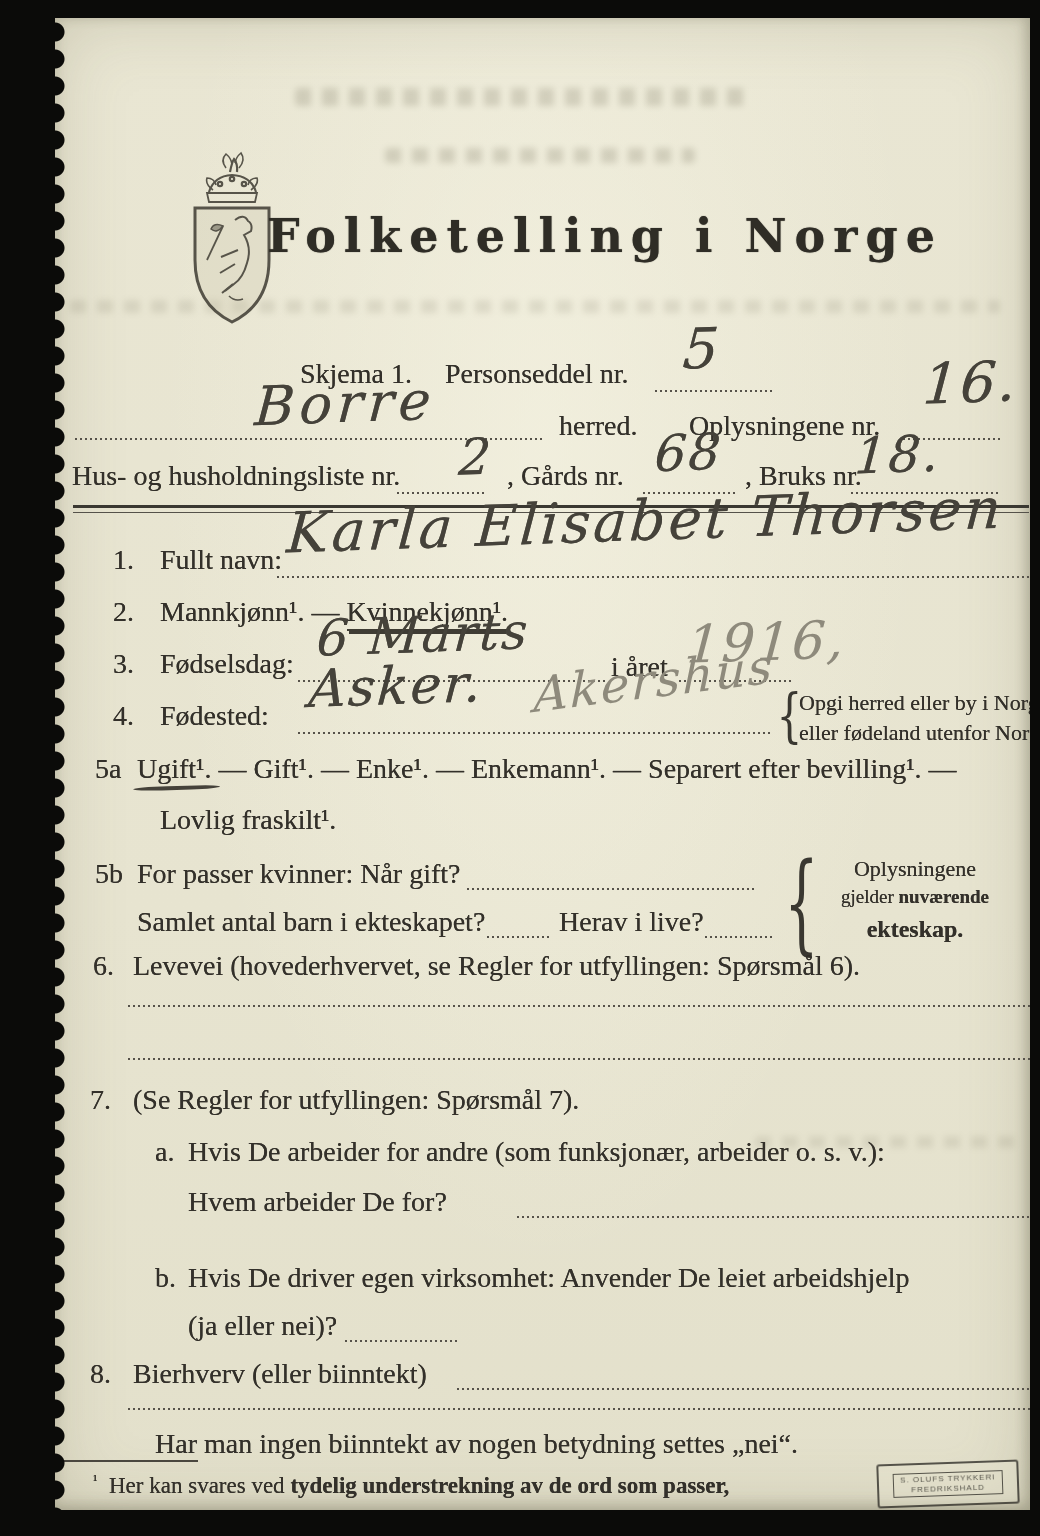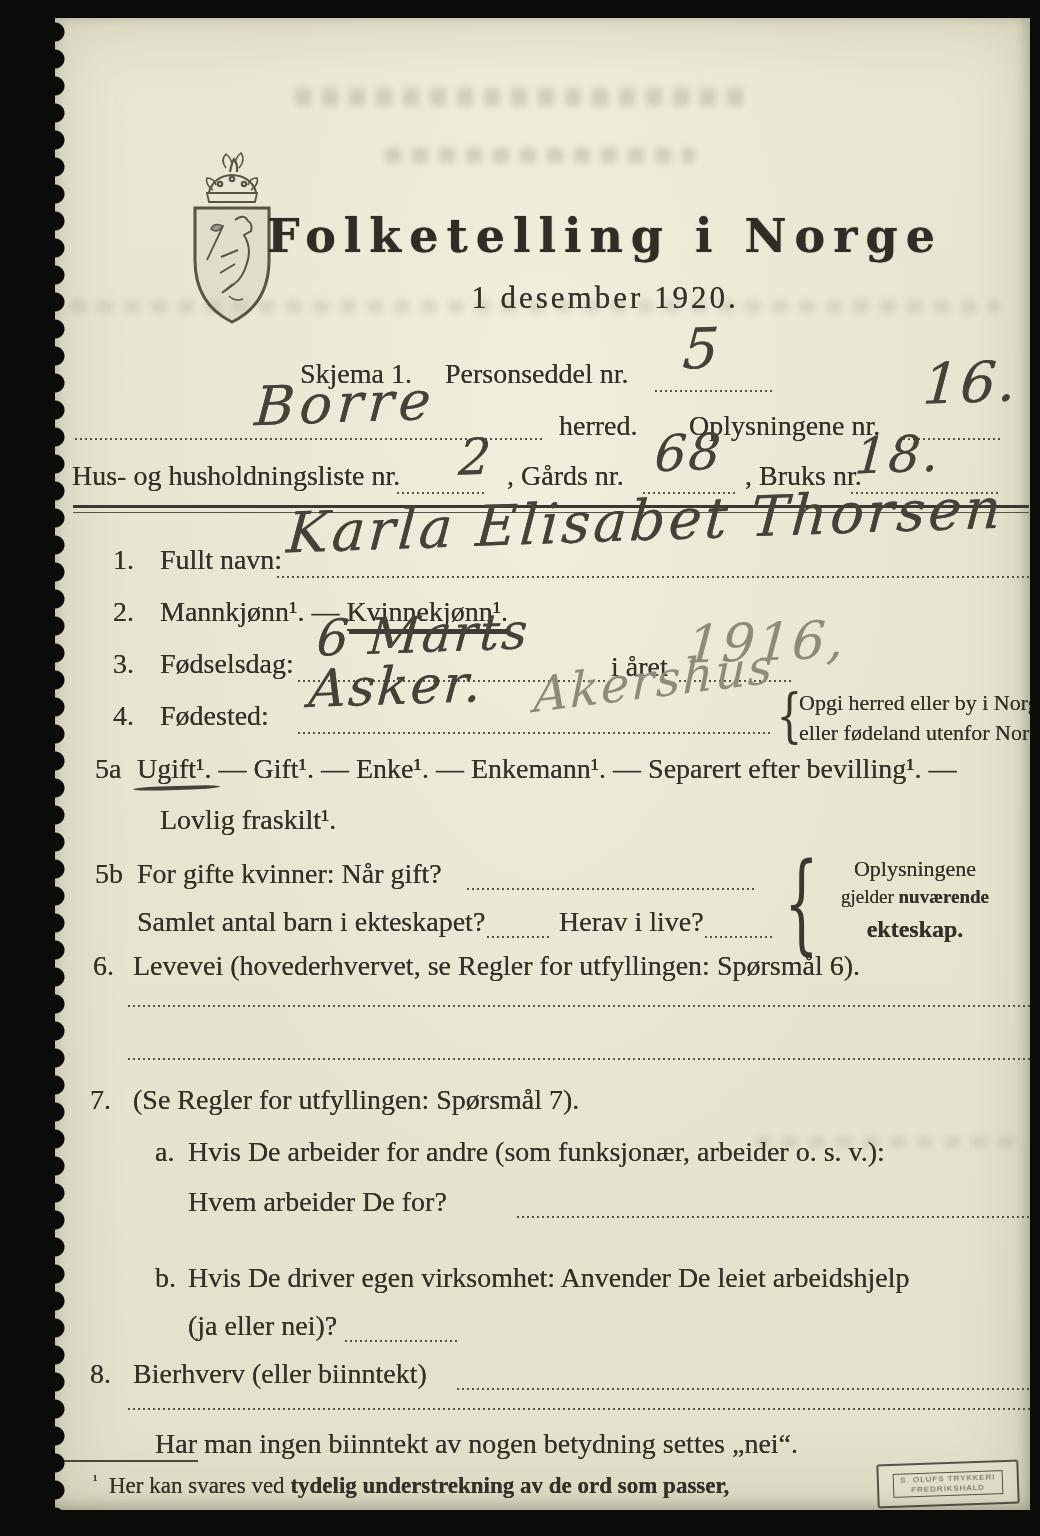--- a/index.html
+++ b/index.html
@@ -118,21 +118,20 @@
         <path d="M62,74 q9,-7 13,1 q5,3 3,10 l-7,4 q8,13 3,28 q-4,15 -13,21 l-9,7"></path>
         <path d="M62,118 l-15,9 M65,104 l-17,7 M60,138 l-11,9"></path>
         <path d="M50,80 l-16,34" stroke-width="1.8"></path>
         <path d="M50,80 q-9,-4 -12,3 q6,5 12,-3 z" stroke-width="1.5" fill="rgba(62,59,50,.5)"></path>
         <path d="M56,150 q6,6 14,3" stroke-width="1.6"></path>
       </g>
     </g>
   </svg>
 
   <div class="printed title center" style="left:170px;top:192px;width:760px;">Folketelling i Norge</div>
-  <div class="printed subtitle center" style="left:170px;top:262px;width:760px;">1 desember 1920.</div>
 
   <span class="printed" style="left:245px;top:340px;">Skjema 1.</span>
   <span class="printed" style="left:390px;top:340px;">Personseddel nr.</span>
   <div class="dotline" style="left:600px;top:372px;width:118px;"></div>
   <span class="hand" style="left:628px;top:298px;font-size:56px;">5</span>
 
   <div class="dotline" style="left:20px;top:420px;width:470px;"></div>
   <span class="hand" style="left:200px;top:354px;font-size:54px;letter-spacing:5px;">Borre</span>
   <span class="printed" style="left:504px;top:392px;">herred.</span>
   <span class="printed" style="left:634px;top:392px;">Oplysningene nr.</span>
@@ -178,21 +177,21 @@
   <span class="printed small" style="left:744px;top:672px;">Opgi herred eller by i Norge</span>
   <span class="printed small" style="left:744px;top:702px;">eller fødeland utenfor Norge.</span>
 
   <span class="printed" style="left:40px;top:735px;">5a</span>
   <span class="printed" style="left:82px;top:735px;">
     <span class="ul-hand">Ugift¹.</span><span> — Gift¹. — Enke¹. — Enkemann¹. — Separert efter bevilling¹. —</span>
   </span>
   <span class="printed" style="left:105px;top:786px;">Lovlig fraskilt¹.</span>
 
   <span class="printed" style="left:40px;top:840px;">5b</span>
-  <span class="printed" style="left:82px;top:840px;">For gifte kvinner:  Når gift?</span>
+  <span class="printed" style="left:82px;top:840px;">For passer kvinner:  Når gift?</span>
   <div class="dotline" style="left:412px;top:870px;width:290px;"></div>
   <span class="printed" style="left:82px;top:888px;">Samlet antal barn i ekteskapet?</span>
   <div class="dotline" style="left:432px;top:918px;width:62px;"></div>
   <span class="printed" style="left:504px;top:888px;">Herav i live?</span>
   <div class="dotline" style="left:650px;top:918px;width:68px;"></div>
   <span class="brace" style="left:712px;top:822px;font-size:108px;transform:scaleX(.5);font-weight:300;">{</span>
   <span class="printed small center" style="left:760px;top:838px;width:200px;font-size:22px;">Oplysningene</span>
   <span class="printed small center" style="left:752px;top:868px;width:216px;font-size:19px;">
     <span>gjelder </span><b>nuværende</b>
   </span>

